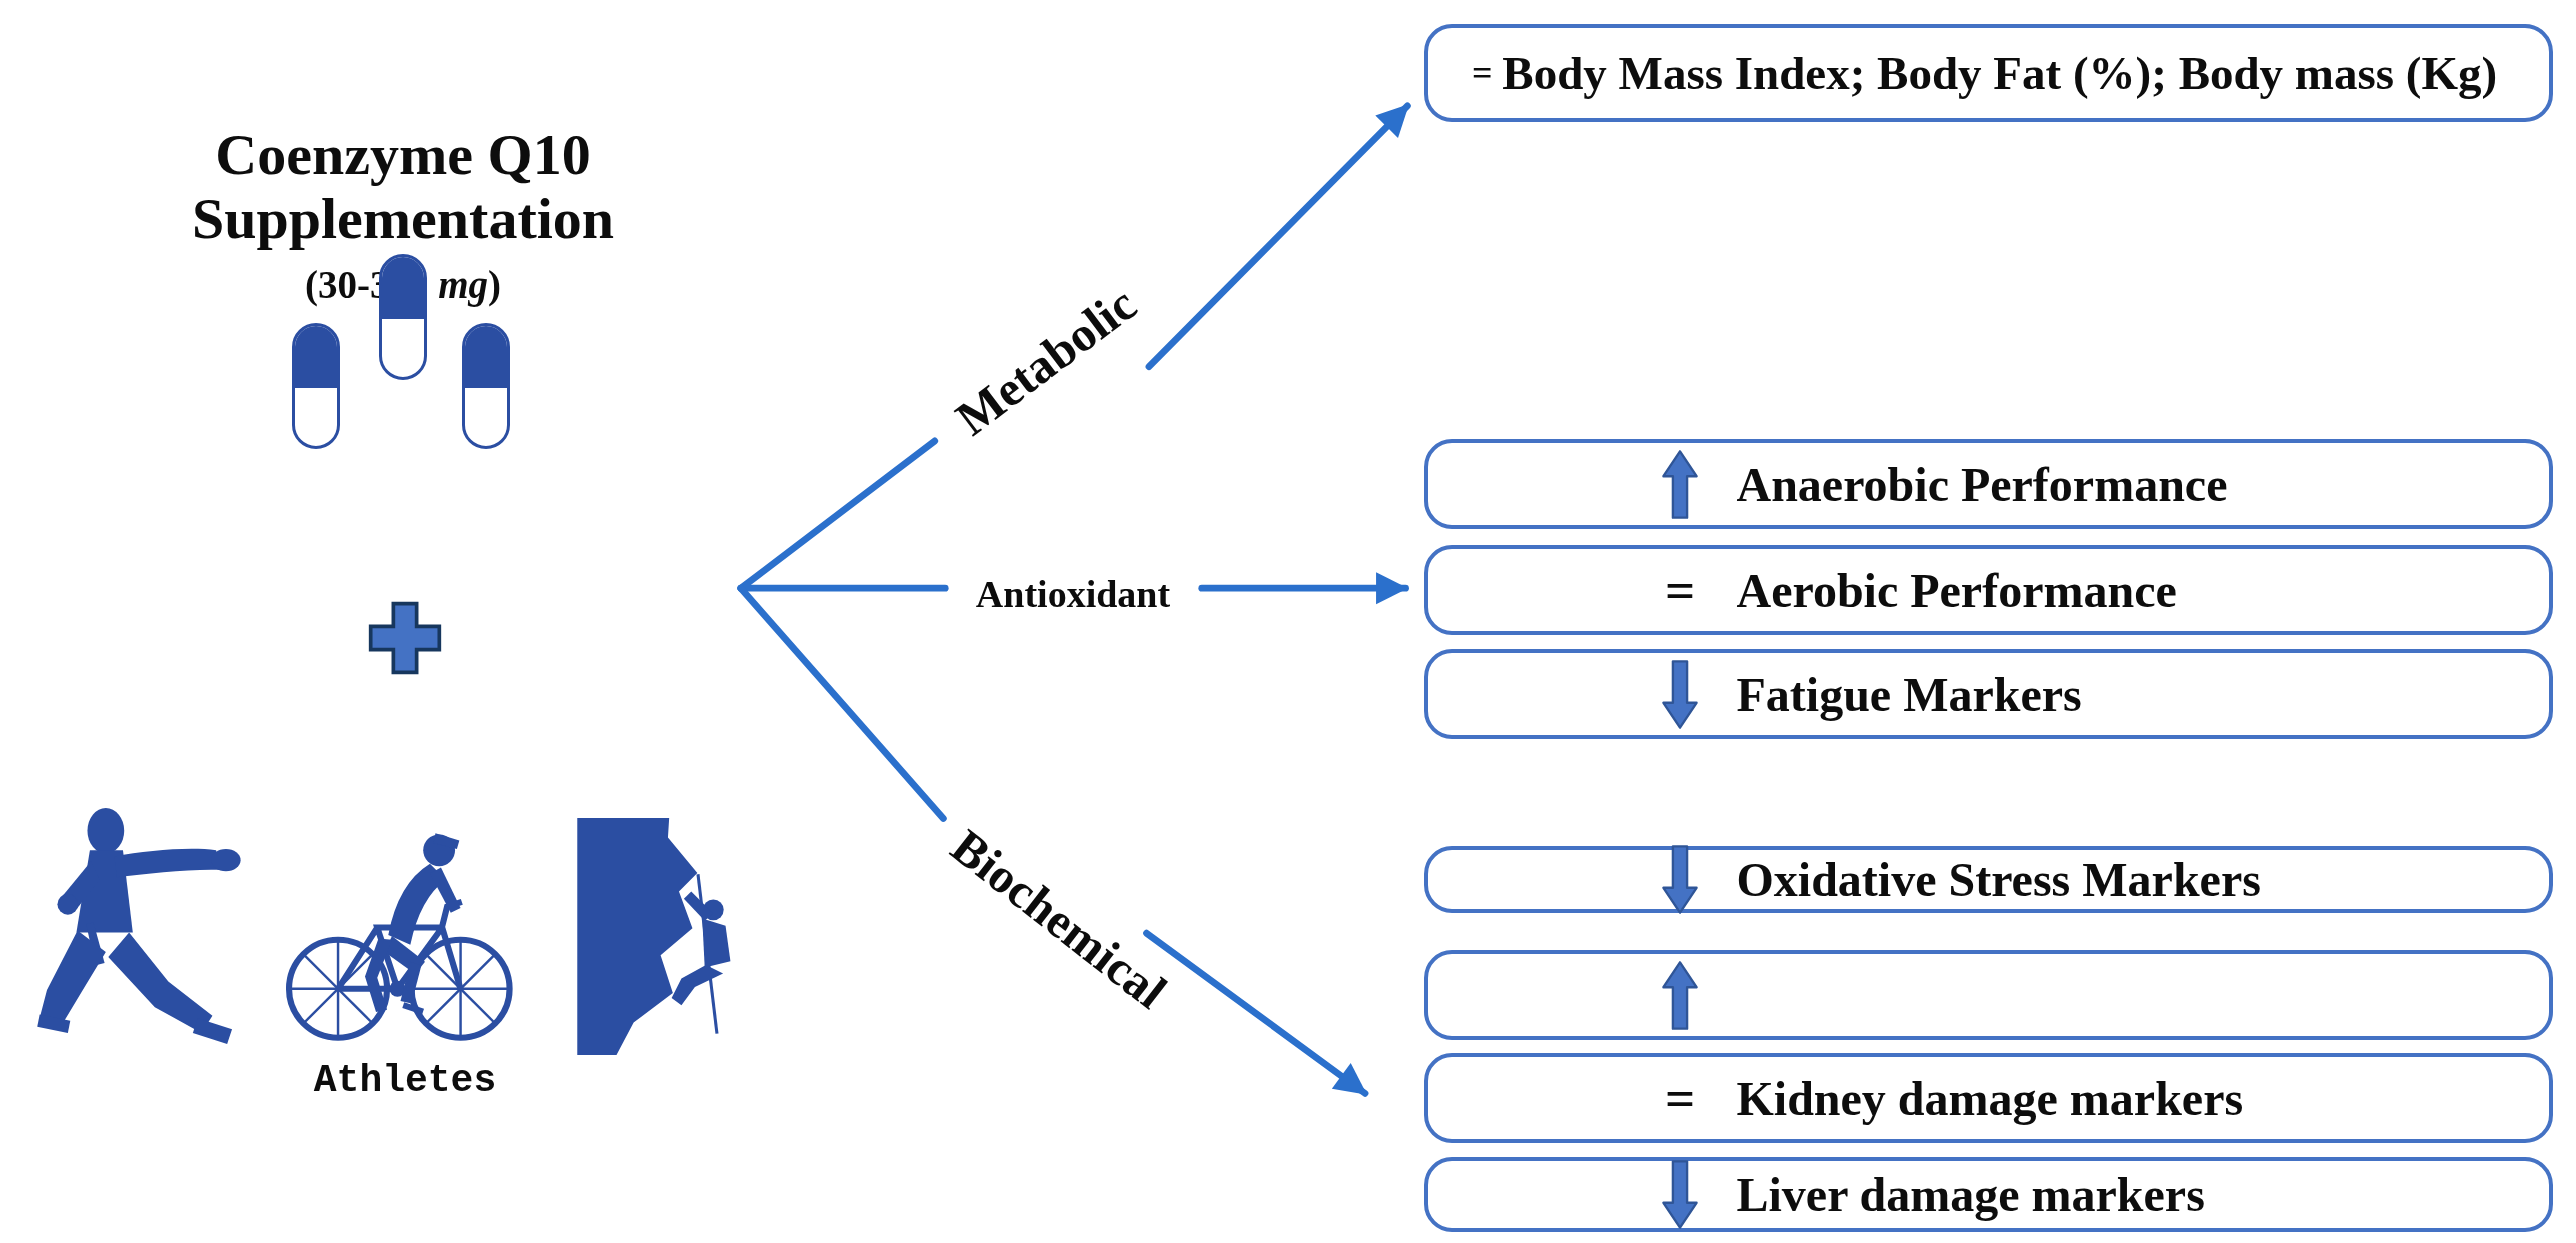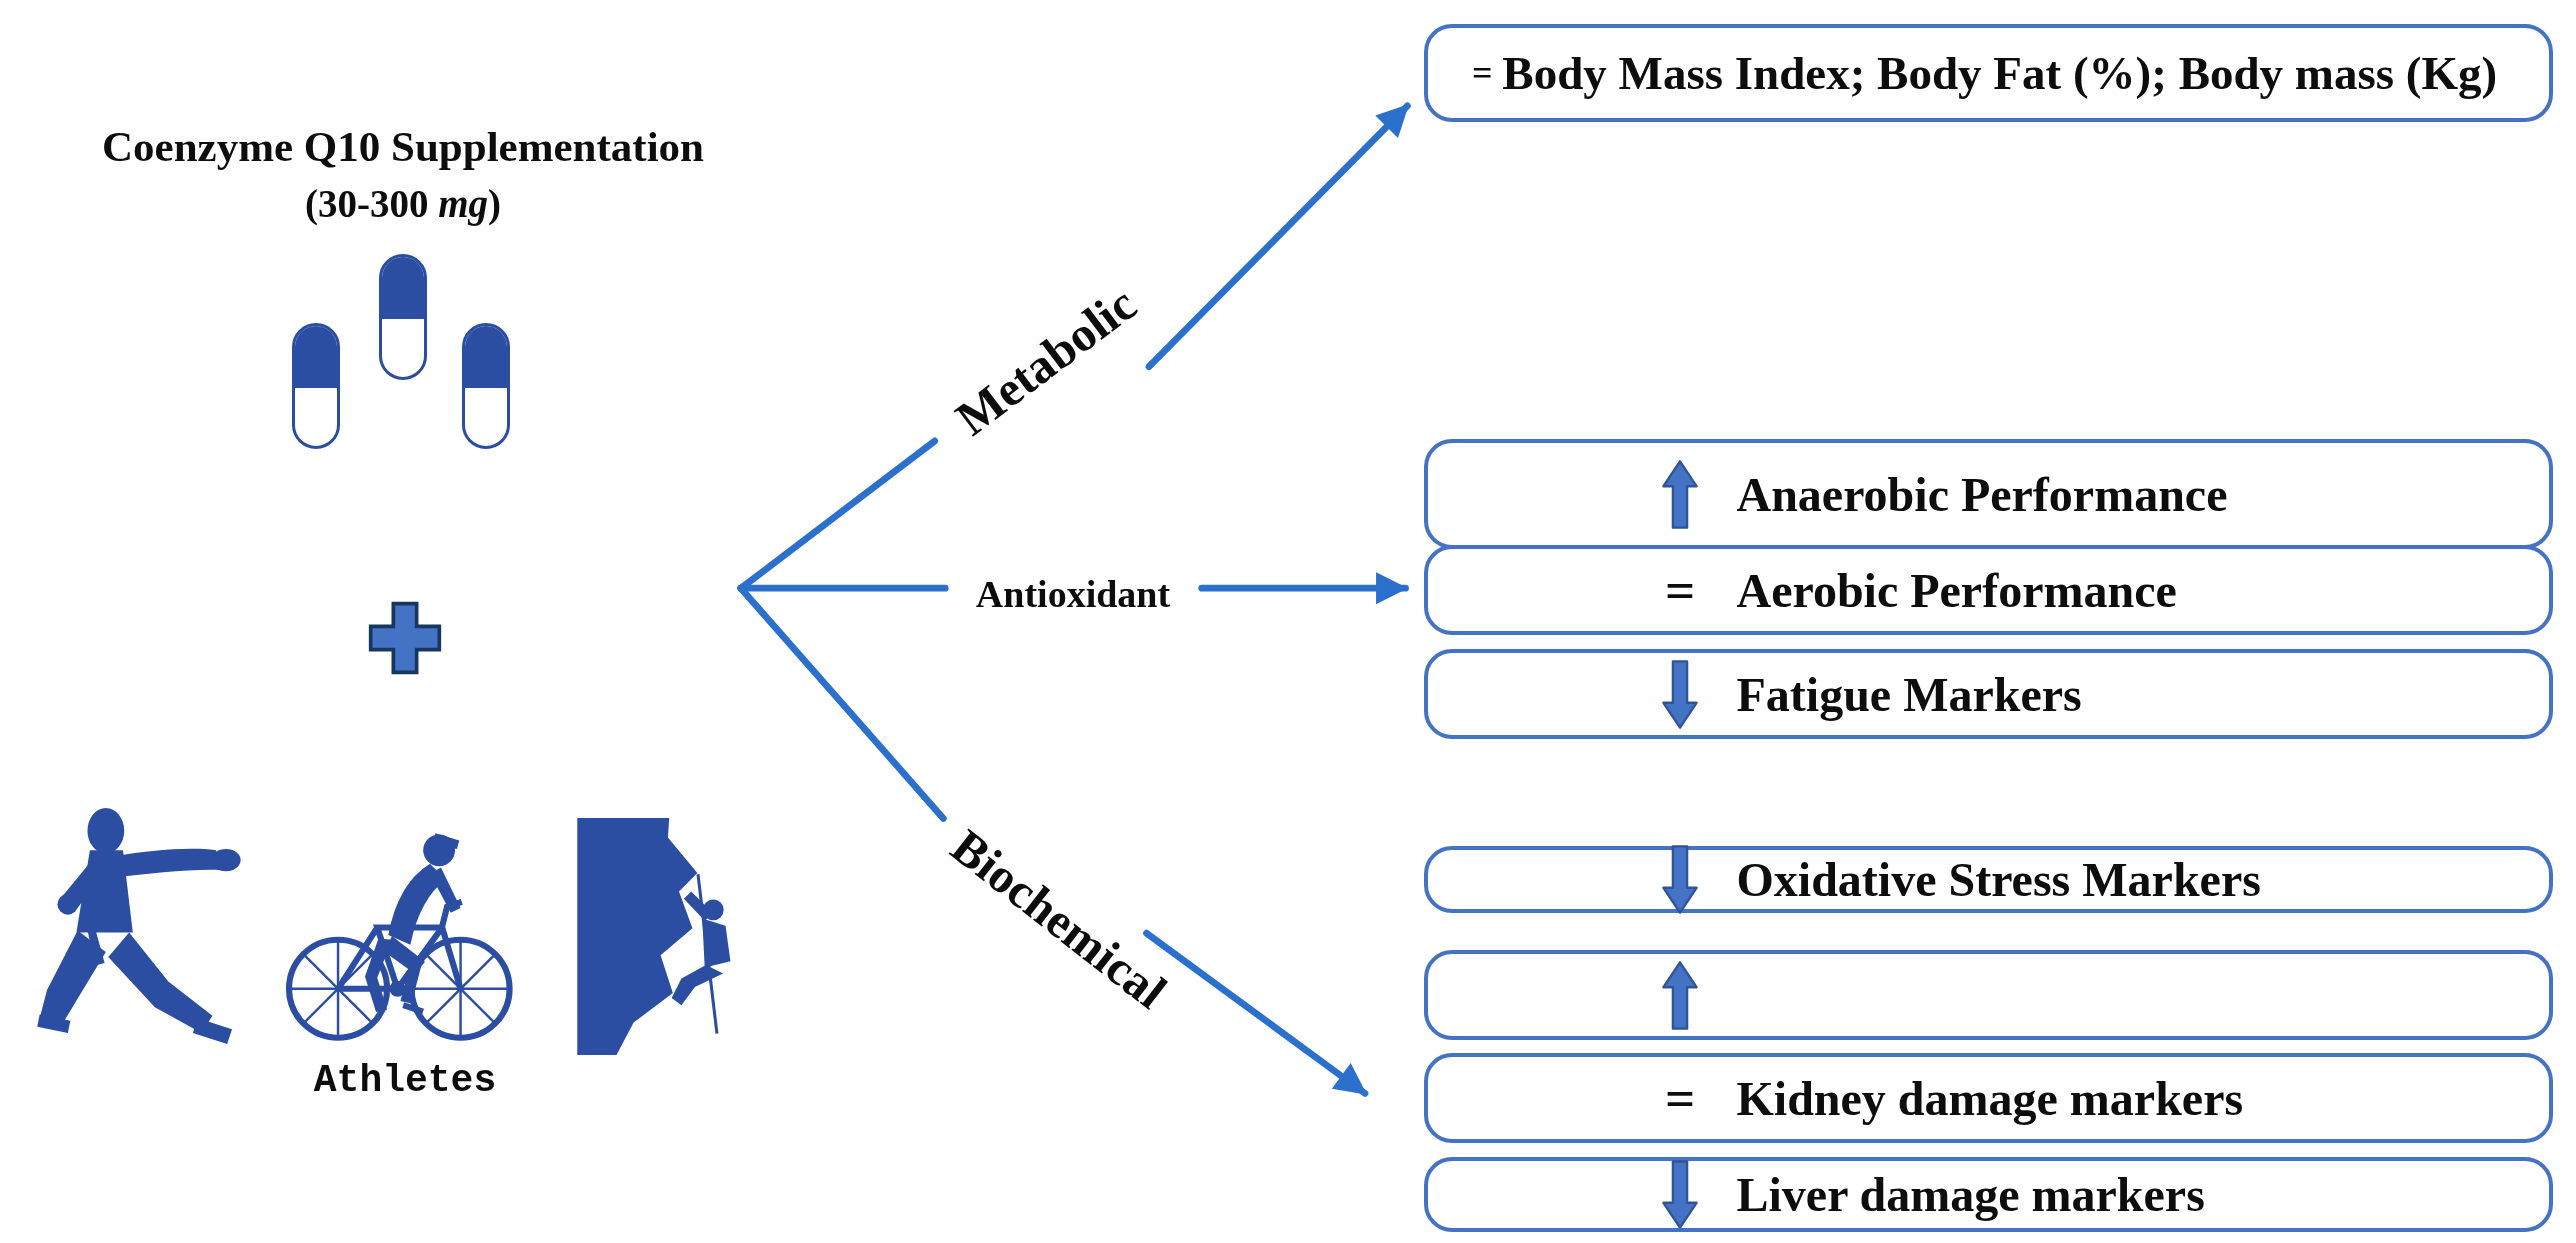--- a/index.html
+++ b/index.html
@@ -2,21 +2,21 @@
 <html style="font-size:9.8px"><head>
 <meta charset="utf-8">
 <style>
   html,body{margin:0;padding:0;background:#fff;}
   #canvas{
     position:relative;width:2576px;height:1244px;background:#ffffff;overflow:hidden;
     font-family:"Liberation Serif","DejaVu Serif",serif;color:#0d0d0d;
   }
   
   .title{position:absolute;left:96px;top:123px;width:614px;text-align:center;font-weight:bold;}
-  .title .t1{font-size:43px;line-height:1.1;}
+  .title .t1{font-size:58px;line-height:1.1;}
   .title .t2{font-size:39px;margin-top:13px;line-height:1.1;}
   .title .t2 i{font-style:italic;}
   .pill{position:absolute;width:48px;height:126px;border:3.7px solid #2b4ea2;border-radius:28px;
         background:#fff;overflow:hidden;box-sizing:border-box;}
   .pill-top{height:52%;background:#2b4ea2;}
   #pill-left{left:292px;top:323px;}
   #pill-mid{left:379px;top:254px;}
   #pill-right{left:462px;top:323px;}
   .abs{position:absolute;}
   .athletes-label{position:absolute;left:282px;top:1059px;width:246px;text-align:center;
@@ -29,21 +29,21 @@
   
   .obox{position:absolute;left:1424px;width:1129px;border:4.9px solid #4472c4;border-radius:28px;
         background:#fff;box-sizing:border-box;display:flex;align-items:center;}
   .slot{width:86px;margin-left:209px;flex:0 0 auto;display:flex;align-items:center;justify-content:center;}
   .sym-eq{font-weight:bold;font-size:53px;line-height:1;}
   .btext{font-weight:bold;font-size:48px;white-space:nowrap;margin-left:13.5px;}
   .obox.top .slot{width:auto;margin-left:44px;}
   .obox.top .sym-eq{font-size:36px;}
   .obox.top .btext{font-size:47px;margin-left:9.8px;}
   #box-0{top:24px;height:98px;}
-  #box-1{top:439px;height:110px;}
+  #box-1{top:439px;height:90px;}
   #box-2{top:545px;height:90px;}
   #box-3{top:649px;height:90px;}
   #box-4{top:846px;height:67px;}
   #box-5{top:950px;height:90px;}
   #box-6{top:1053px;height:90px;}
   #box-7{top:1157px;height:75px;}
   .blockarrow{width:38px;height:71px;display:block;}
   svg{display:block;}
   #arrow-overlay{position:absolute;left:0;top:0;pointer-events:none;}
 </style>

